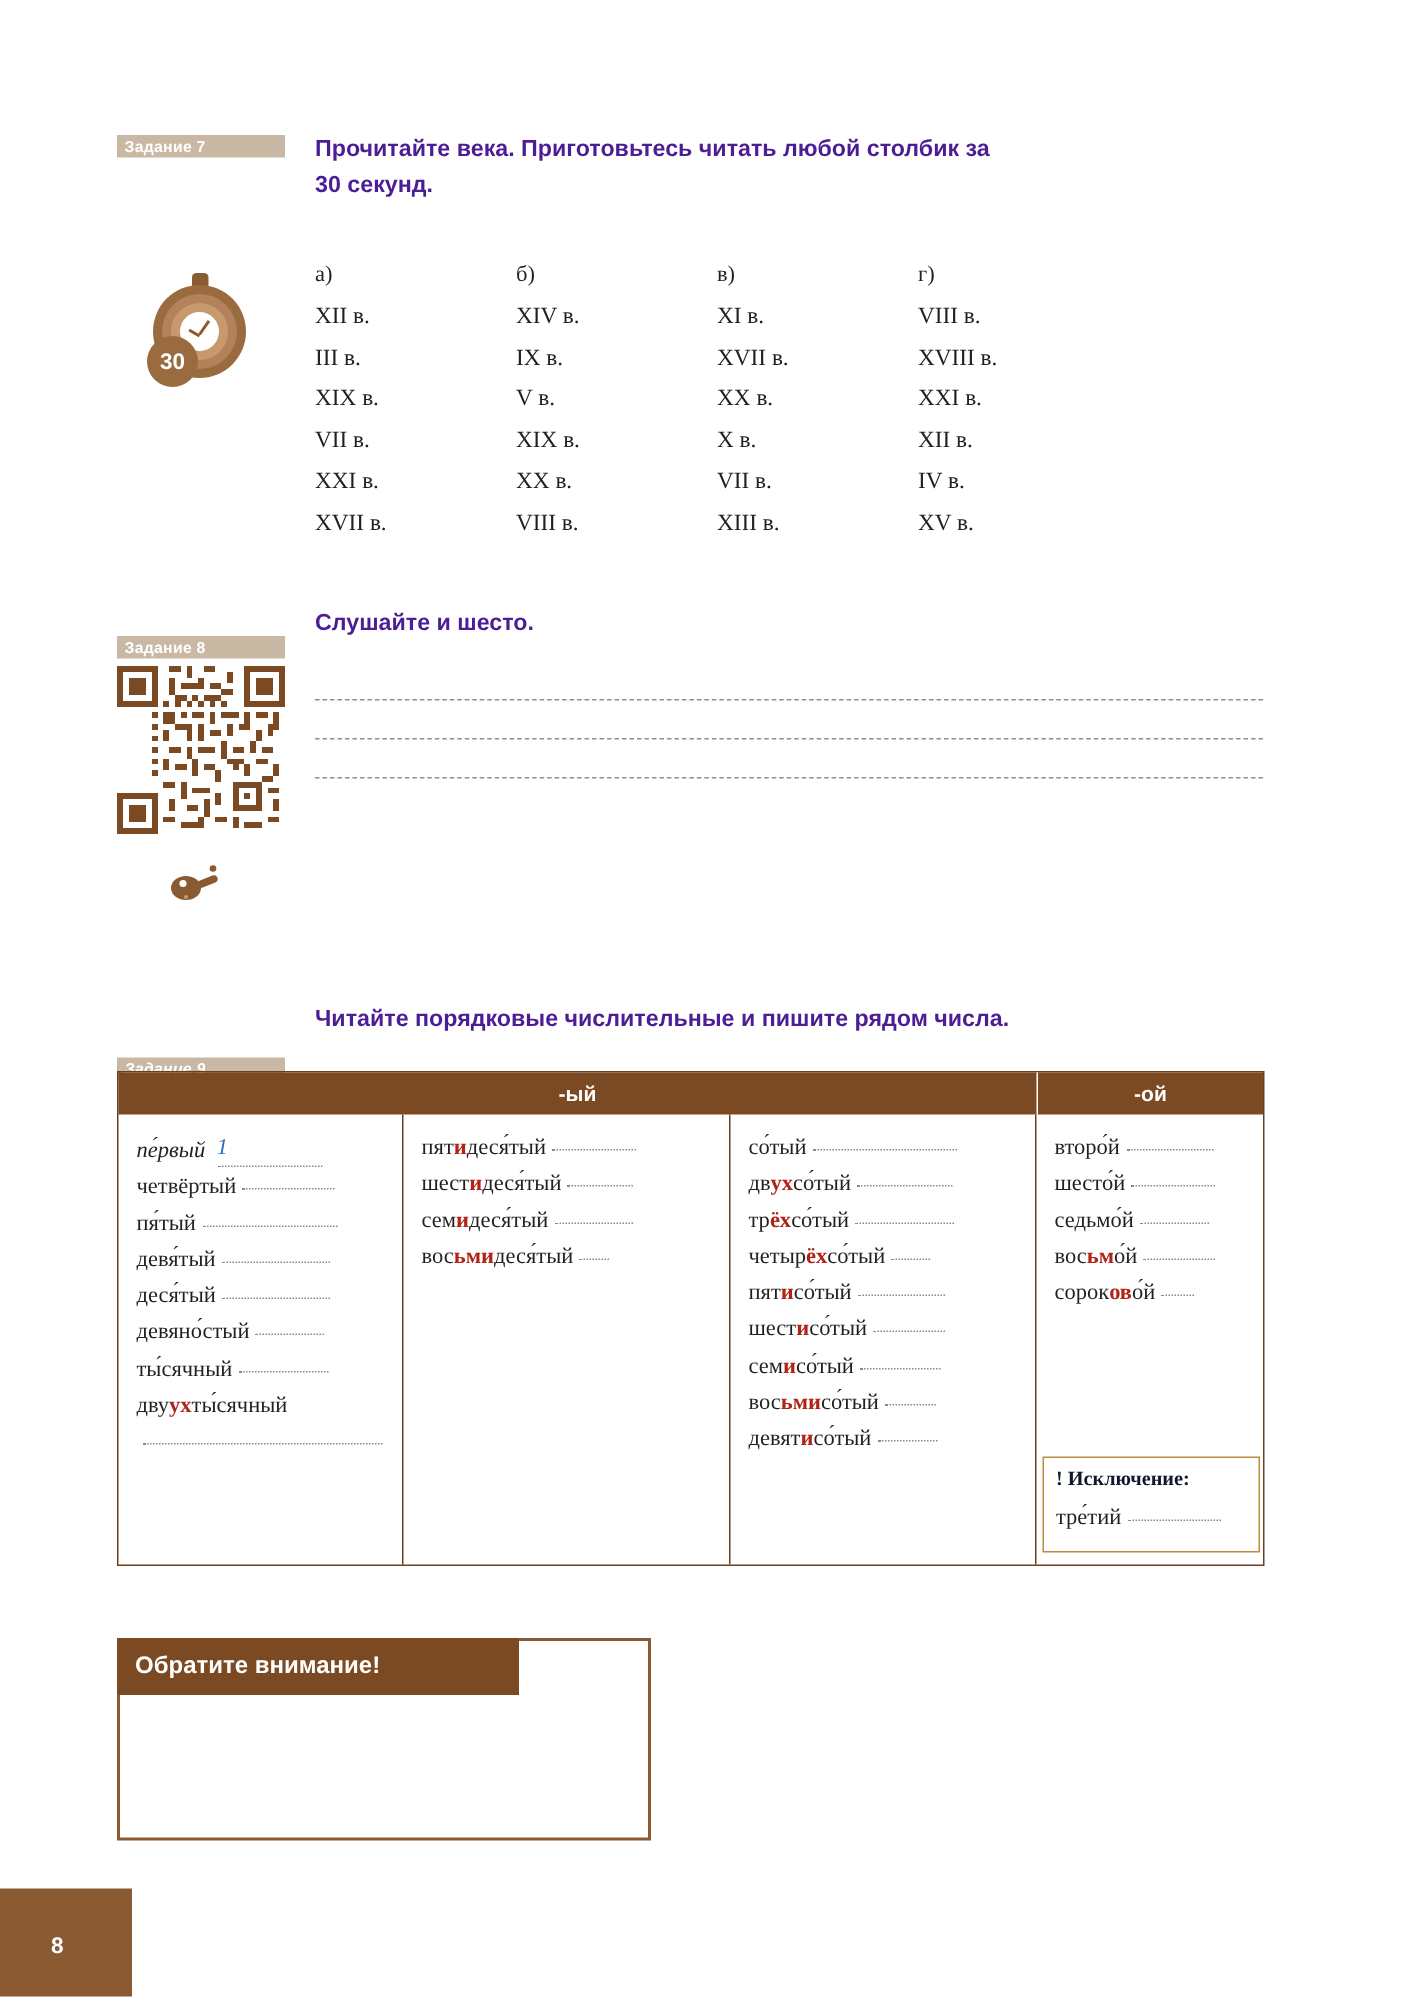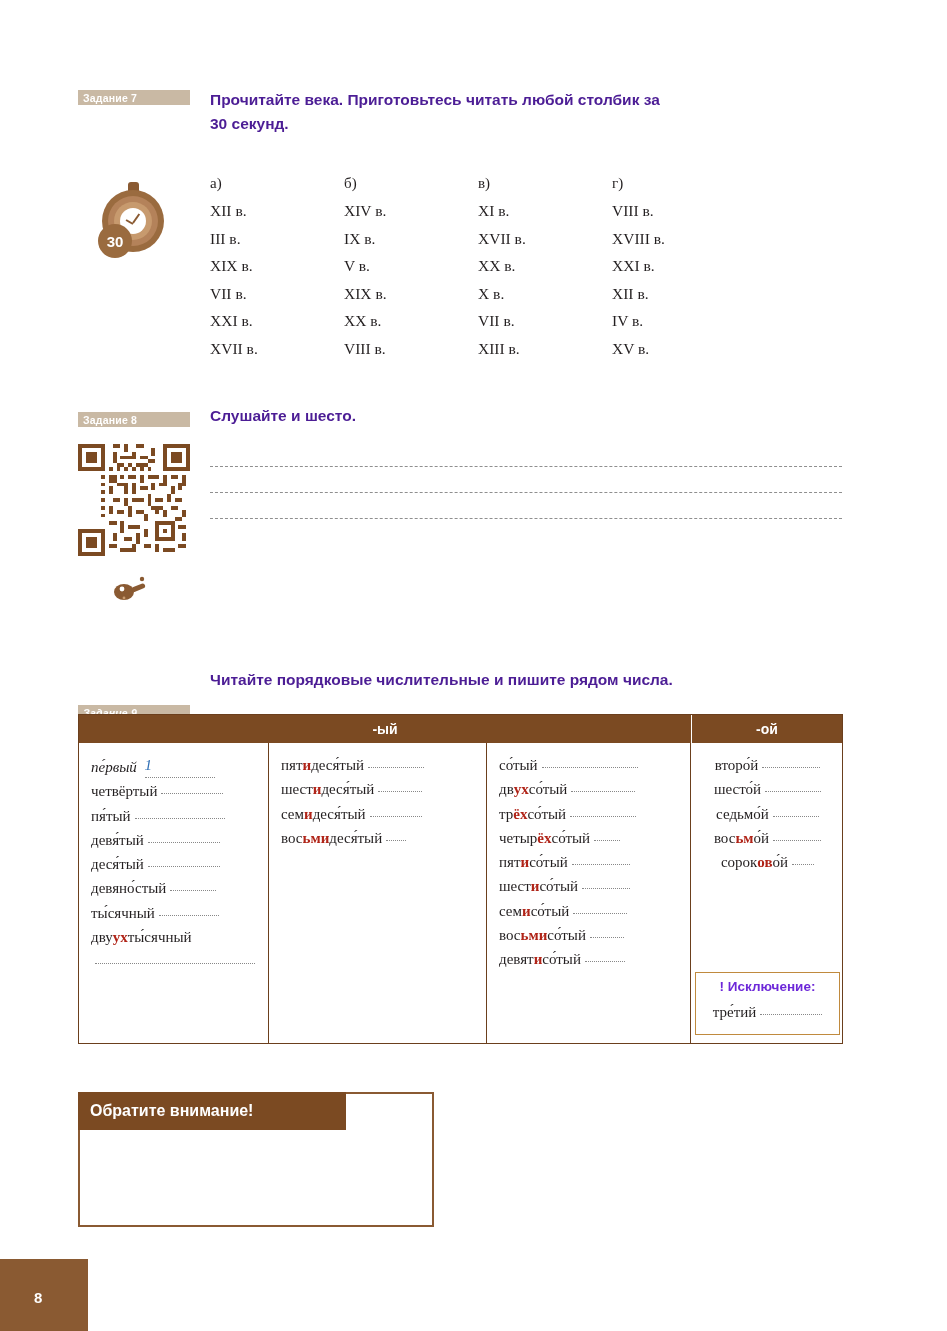--- a/index.html
+++ b/index.html
@@ -66,21 +66,21 @@
 
   .cols{
     position:absolute;left:210px;top:175px;
     display:flex;gap:0px;
   }
   .col{width:134px;}
   .col .hdr{font-size:15px;font-family:"Liberation Serif",serif;margin-bottom:5px;}
   .col .item{font-size:15.5px;font-family:"Liberation Serif",serif;line-height:1.78;}
 
   
-  #t8-label{top:412px;}
+  #t8-label{top:424px;}
   #t8-title{top:404px;}
 
   .qr{
     position:absolute;left:78px;top:444px;width:112px;height:112px;
   }
   .qr svg{display:block;}
   .whistle{
     position:absolute;left:110px;top:570px;width:40px;height:40px;
   }
 
@@ -108,42 +108,42 @@
   }
   .tbody{display:flex;min-height:300px;}
   .tcol{
     box-sizing:border-box;padding:10px 10px 14px 12px;
     border-right:1.5px solid #6b3f1d;
   }
   .tcol:last-child{border-right:none;}
   .tc1{flex:0 0 190px;}
   .tc2{flex:0 0 218px;}
   .tc3{flex:0 0 204px;}
-  .tc4{flex:1;position:relative;text-align:center;}
+  .tc4{flex:1;position:relative;}
 
   .word{
     font-family:"Liberation Serif",serif;font-size:15px;line-height:1.62;
     white-space:nowrap;display:block;
   }
   .word .b{color:#b02418;font-weight:bold;}
   .word .it{font-style:italic;}
   .wl{
     display:inline-block;border-bottom:1px dotted #888;vertical-align:2px;
     margin-left:4px;
   }
   .num-ans{color:#2f6fb5;font-style:italic;font-family:"Liberation Serif",serif;
     font-size:15px;}
 
   .exception{
     position:absolute;left:4px;right:2px;bottom:8px;
     border:1.5px solid #c08a3e;background:#fff;padding:6px 8px 10px 8px;
     box-sizing:border-box;
   }
   .exception .hd{
-    color:#6d28d9;font-weight:bold;font-size:13.5px;font-family:Liberation Sans, sans-serif;
+    color:#0f172a;font-weight:bold;font-size:13.5px;font-family:Liberation Serif, serif;
     margin-bottom:6px;
   }
 
   
   .note{
     position:absolute;left:78px;top:1092px;width:356px;height:135px;
     border:2px solid #8a5a32;box-sizing:border-box;background:#fff;
   }
   .note .nhd{
     position:absolute;left:-2px;top:-2px;width:268px;height:38px;

